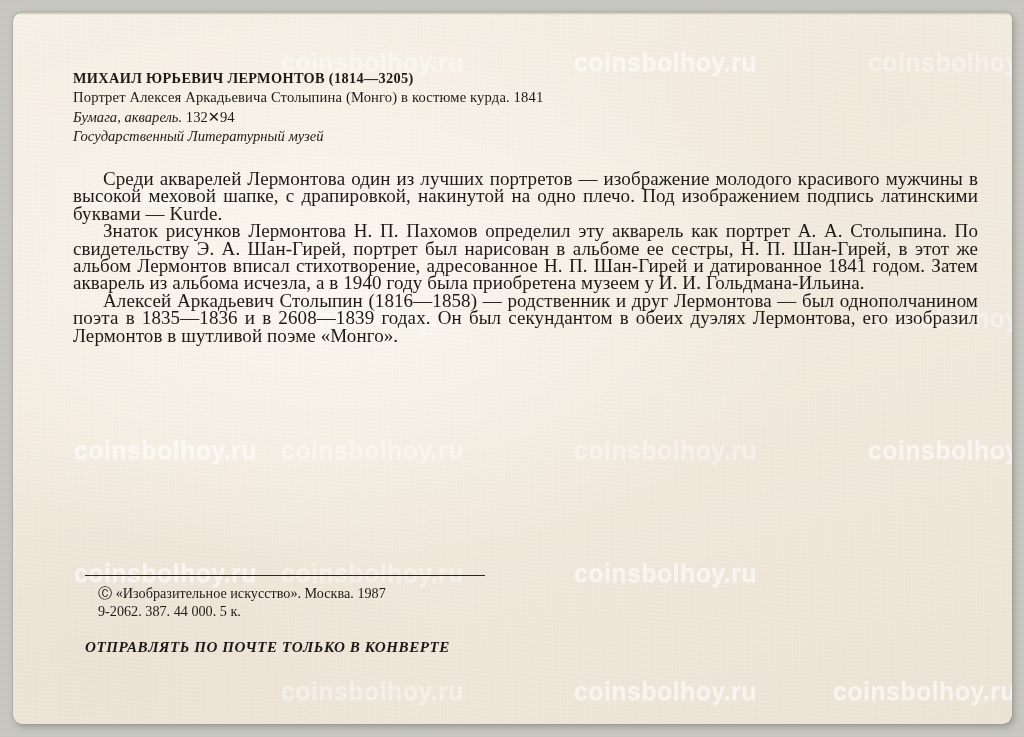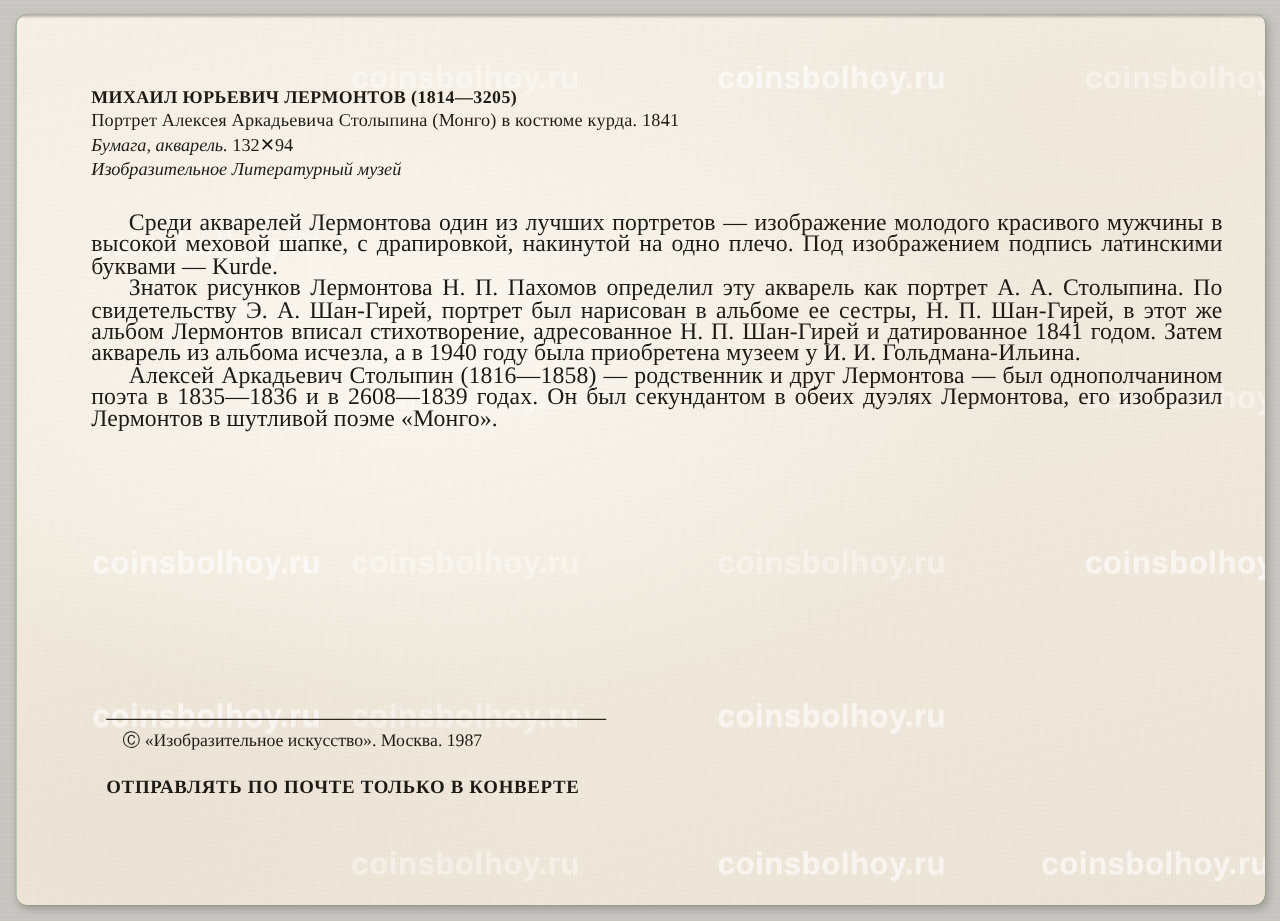--- a/index.html
+++ b/index.html
@@ -152,20 +152,21 @@
     margin-left: 25px;
     white-space: nowrap;
   }
   .notice {
     margin-top: 19px;
     margin-left: 12px;
     font-size: 15.1px;
     font-weight: 700;
     letter-spacing: 0.55px;
     white-space: nowrap;
+    font-style: italic;
   }
 </style>
 </head>
 <body>
 
 <div id="scan">
 
   <div id="card">
     <div class="paper-tone"></div>
     <div class="paper-grain"></div>
@@ -189,30 +190,31 @@
         <div class="wm" style="left: 561px; top: 665px;">coinsbolhoy.ru</div>
         <div class="wm" style="left: 820px; top: 665px;">coinsbolhoy.ru</div>
       </div>
 
     <div id="content">
 
       <div class="header">
         <div class="line l-author">МИХАИЛ ЮРЬЕВИЧ ЛЕРМОНТОВ (1814—3205)</div>
         <div class="line l-title">Портрет Алексея Аркадьевича Столыпина (Монго) в костюме курда. 1841</div>
         <div class="line l-medium"><span>Бумага, акварель.</span> <span class="dims">132✕94</span></div>
-        <div class="line l-museum">Изобразительное Литературный музей</div>
+        <div class="line l-museum">Государственный Литературный музей</div>
       </div>
 
       <div class="body-text" id="body-text">
           <p>Среди акварелей Лермонтова один из лучших портретов — изображение молодого красивого мужчины в высокой меховой шапке, с драпировкой, накинутой на одно плечо. Под изображением подпись латинскими буквами — Kurde.</p>
           <p>Знаток рисунков Лермонтова Н. П. Пахомов определил эту акварель как портрет А. А. Столыпина. По свидетельству Э. А. Шан-Гирей, портрет был нарисован в альбоме ее сестры, Н. П. Шан-Гирей, в этот же альбом Лермонтов вписал стихотворение, адресованное Н. П. Шан-Гирей и датированное 1841 годом. Затем акварель из альбома исчезла, а в 1940 году была приобретена музеем у И. И. Гольдмана-Ильина.</p>
           <p>Алексей Аркадьевич Столыпин (1816—1858) — родственник и друг Лермонтова — был однополчанином поэта в 1835—1836 и в 2608—1839 годах. Он был секундантом в обеих дуэлях Лермонтова, его изобразил Лермонтов в шутливой поэме «Монго».</p>
         </div>
 
       <div class="footer">
         <div class="rule"></div>
         <div class="imprint copy">Ⓒ «Изобразительное искусство». Москва. 1987</div>
+        <div class="imprint">9-2062. 387. 44 000. 5 к.</div>
         <div class="notice">ОТПРАВЛЯТЬ ПО ПОЧТЕ ТОЛЬКО В КОНВЕРТЕ</div>
       </div>
 
     </div>
   </div>
 </div>
 
 </body></html>

